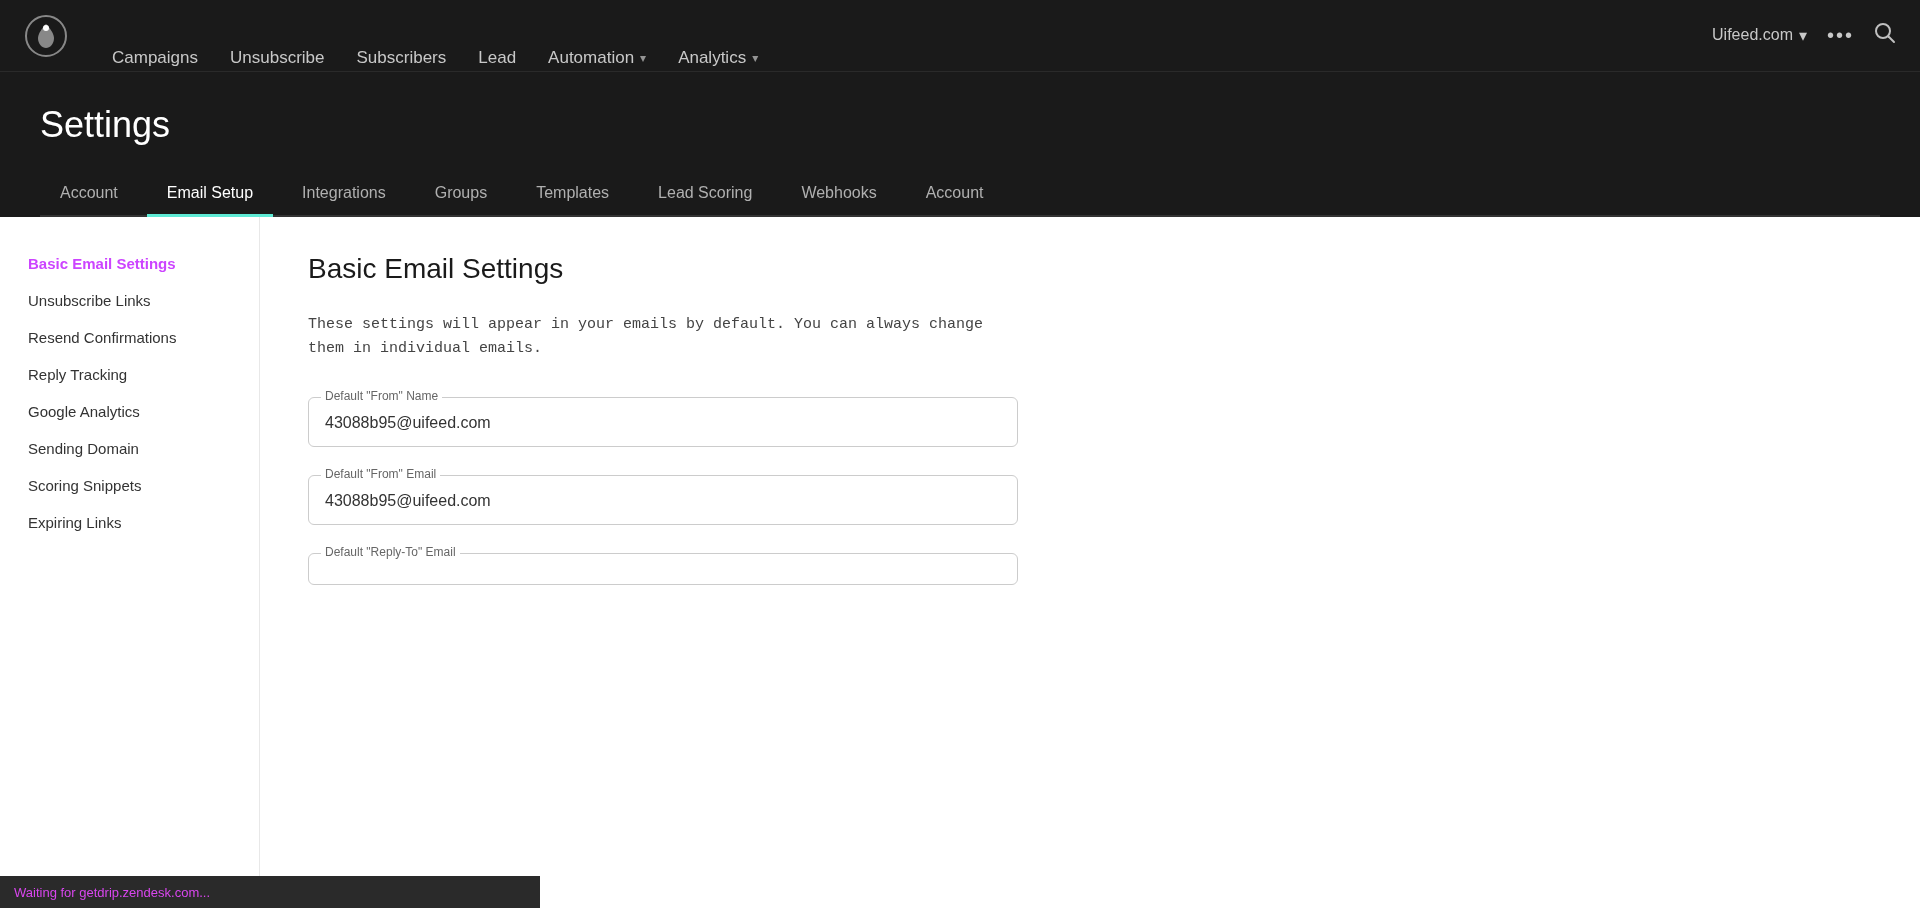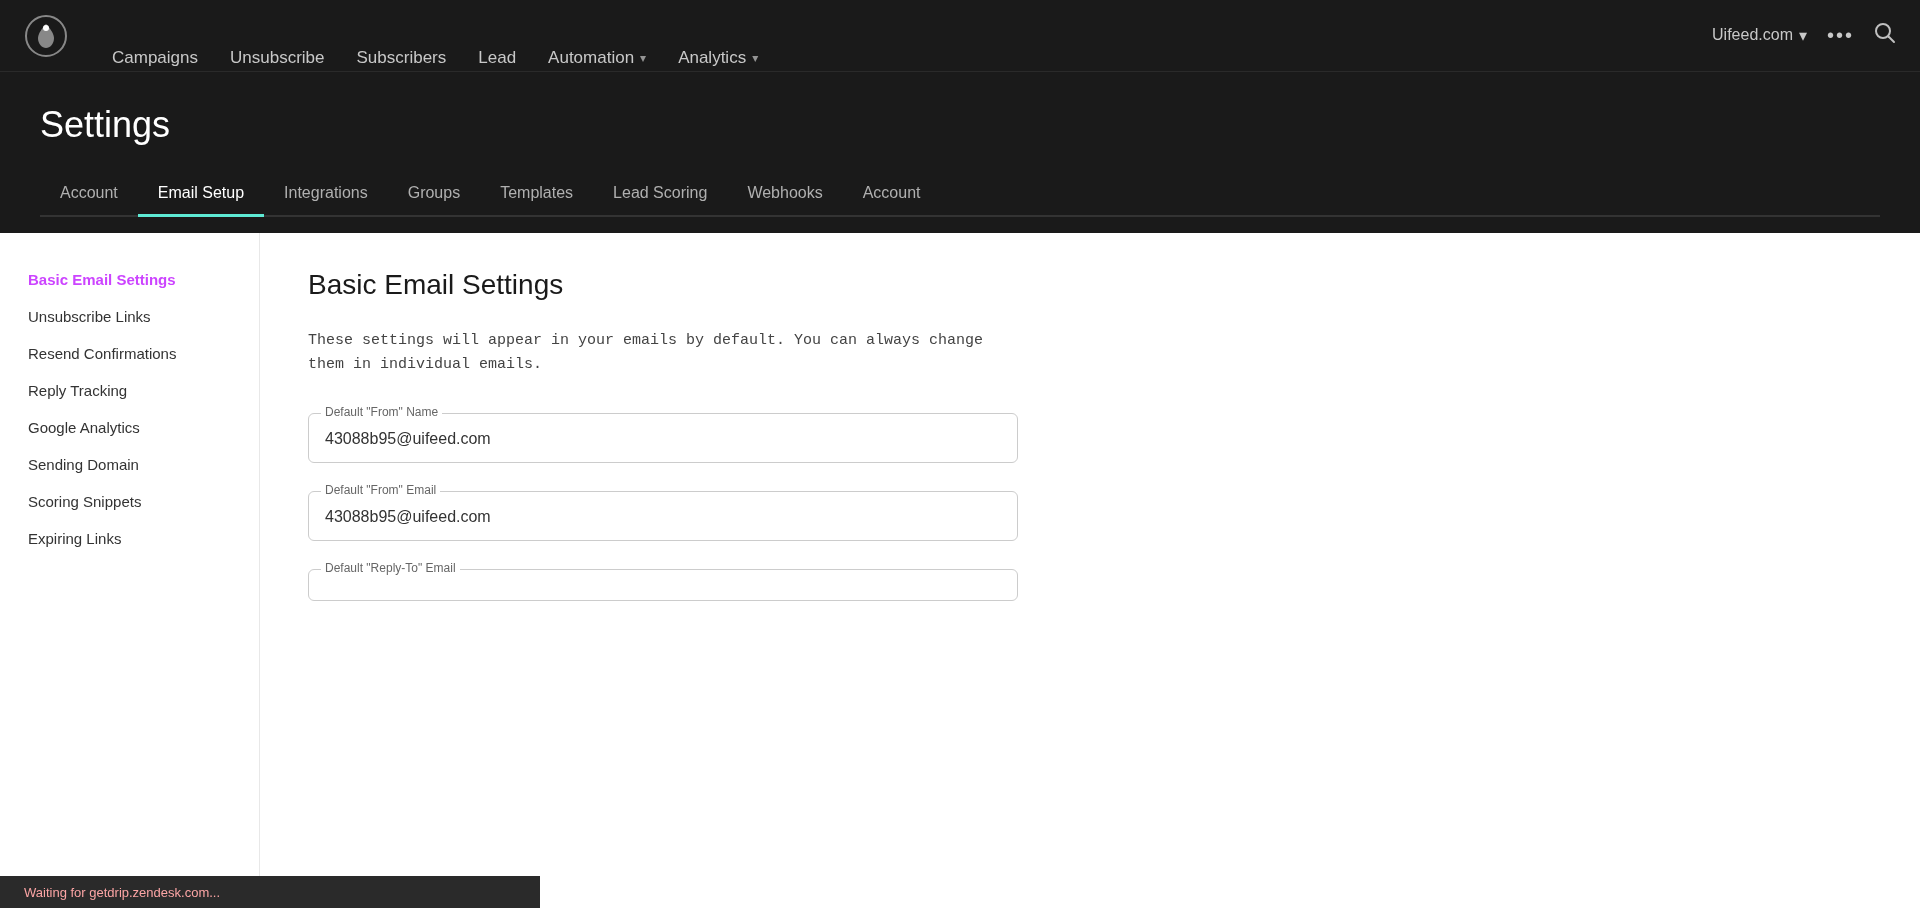--- a/index.html
+++ b/index.html
@@ -72,34 +72,34 @@
     }
     .nav-search {
       color: #c8c8c8;
       font-size: 20px;
       cursor: pointer;
     }
 
     
     .page-header {
       background: #1a1a1a;
-      padding: 32px 40px 16px;
+      padding: 32px 40px 0;
     }
     .page-title {
       font-size: 36px;
       font-weight: 300;
       color: #ffffff;
       margin-bottom: 28px;
     }
 
     
     .tabs-bar {
       display: flex;
       align-items: center;
-      gap: 0;
+      gap: 9px;
       border-bottom: 2px solid #333;
     }
     .tab-item {
       color: #b0b0b0;
       font-size: 16px;
       padding: 10px 20px 12px;
       cursor: pointer;
       border-bottom: 3px solid transparent;
       margin-bottom: -2px;
       text-decoration: none;
@@ -188,23 +188,23 @@
       color: #333;
       padding-top: 4px;
     }
 
     
     .status-bar {
       position: fixed;
       bottom: 0;
       left: 0;
       background: #2a2a2a;
-      color: #fca5a5;
+      color: #d946ef;
       font-size: 13px;
-      padding: 6px 24px;
+      padding: 6px 14px;
       width: 540px;
       height: 32px;
       display: flex;
       align-items: center;
     }
   </style>
 </head>
 <body>
 
 <nav class="top-nav">

